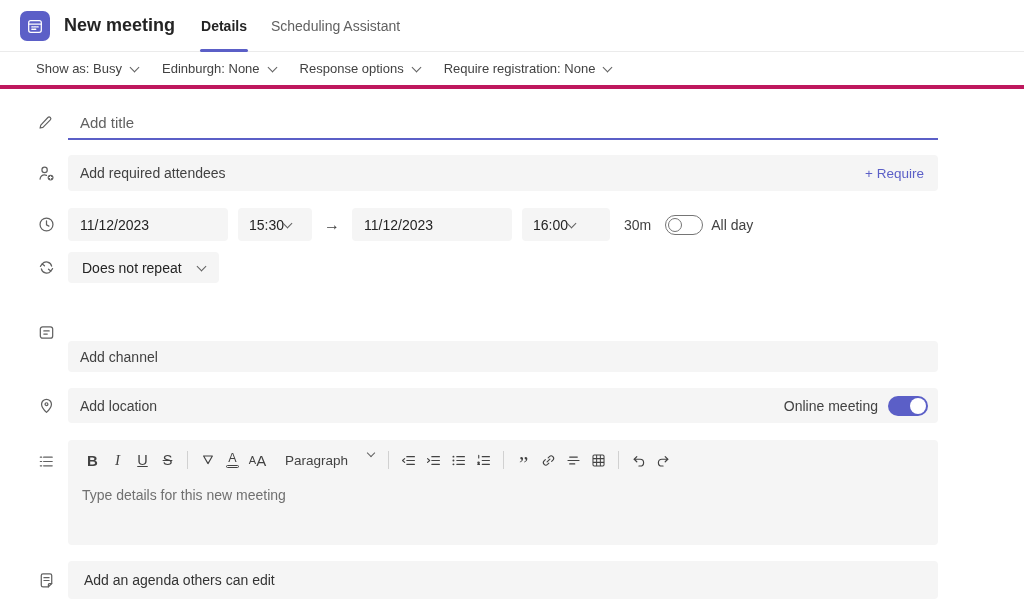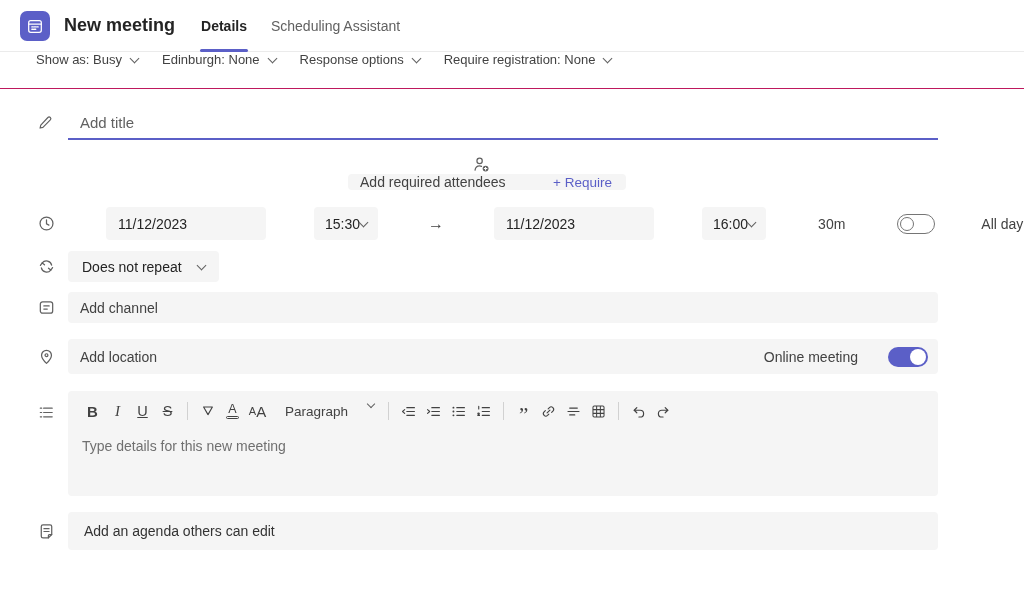--- a/index.html
+++ b/index.html
@@ -13,22 +13,22 @@
               display:grid; place-items:center; flex:none; }
   .header-title { margin-left:14px; font-size:18px; font-weight:700; white-space:nowrap; }
   .tabs { display:flex; height:100%; margin-left:14px; }
   .tab { position:relative; display:flex; align-items:center; padding:8px 12px;
          font-size:14px; color:#616161; cursor:pointer; white-space:nowrap; }
   .tab.active { color:#242424; font-weight:700; }
   .tab.active::after { content:""; position:absolute; left:11px; right:11px; bottom:-1px;
                        height:3px; border-radius:3px; background:#5b5fc7; }
 
   
-  .subtoolbar { height:37px; display:flex; align-items:flex-start; gap:24px; padding:0 36px;
-                border-bottom:1px solid #be185d; font-size:13px; color:#424242; }
+  .subtoolbar { height:37px; display:flex; align-items:center; gap:24px; padding:0 36px;
+                border-bottom:4px solid #be185d; font-size:13px; color:#424242; }
   .subitem { display:flex; align-items:center; gap:9px; cursor:pointer; white-space:nowrap; }
   .chev { width:7px; height:7px; border-right:1.4px solid #616161; border-bottom:1.4px solid #616161;
           transform:rotate(45deg); display:inline-block; flex:none; margin-top:-3px; }
 
   
   .form { padding:17px 86px 0 36px; }
   .row { display:flex; align-items:center; }
   .row-icon { width:20px; margin-right:12px; display:flex; justify-content:center; flex:none; }
   .gray { background:#f5f5f5; border-radius:4px; }
 
@@ -57,24 +57,24 @@
   .toggle-on { width:40px; height:20px; background:#5b5fc7; border-radius:10px;
                position:relative; cursor:pointer; flex:none; }
   .toggle-on .knob { position:absolute; right:2px; top:2px; width:16px; height:16px;
                      border-radius:50%; background:#fff; }
   .toggle-label { font-size:14px; color:#424242; margin-left:8px; white-space:nowrap; }
 
   .repeat-select { height:31px; display:inline-flex; align-items:center; gap:16px;
                    padding:0 14px; font-size:14px; cursor:pointer; }
 
   .field-input { flex:1; height:31px; border:none; outline:none; font-size:14px;
-                 padding:0 12px; font-family:inherit; color:#242424; }
+                 padding:0 12px; font-family:inherit; color:#242424;margin-top:48px; }
   .field-input::placeholder { color:#424242; }
 
-  .location-field { flex:1; height:35px; display:flex; align-items:center;gap:20px; }
+  .location-field { flex:1; height:35px; display:flex; align-items:center; }
   .online-label { font-size:14px; color:#424242; margin-right:10px; white-space:nowrap; }
   .location-field .toggle-on { margin-right:10px; }
 
   .row-editor { align-items:flex-start; }
   .row-editor .row-icon { margin-top:12px; }
   .editor-box { flex:1; height:105px; padding:7px 12px; cursor:text; }
   .etoolbar { display:flex; align-items:center; height:26px; }
   .ebtn { min-width:25px; height:24px; display:flex; align-items:center; justify-content:center;
           color:#424242; font-size:14.5px; cursor:pointer; border-radius:3px; flex:none; }
   .g-bold { font-weight:700; font-size:15px; }
@@ -91,21 +91,21 @@
   .edivider { width:1px; height:18px; background:#d1d1d1; margin:0 7px; flex:none; }
   .paragraph-select { display:flex; align-items:flex-start; gap:20px; font-size:13.5px;
                       padding:0 7px; cursor:pointer; white-space:nowrap; color:#424242;margin-left:8px; }
   .editor-placeholder { margin-top:14px; padding-left:2px; font-size:14px; color:#707070; }
 
   .agenda-input { flex:1; height:38px; border:none; outline:none; font-size:14px;
                   padding:0 16px; font-family:inherit; color:#242424; }
   .agenda-input::placeholder { color:#333333; }
 
   
-  .mb-title{margin-bottom:15px;} .mb-att{margin-bottom:17px;flex-direction:column;} .mb-dt{margin-bottom:11px;gap:38px;}
+  .mb-title{margin-bottom:15px;} .mb-att{margin-bottom:17px;} .mb-dt{margin-bottom:11px;}
   .mb-rep{margin-bottom:10px;} .mb-ch{margin-bottom:16px;} .mb-loc{margin-bottom:17px;}
   .mb-ed{margin-bottom:16px;}
 
   svg { display:block; }
 </style>
 </head>
 <body>
 
 <header class="header">
   <div class="app-icon">

